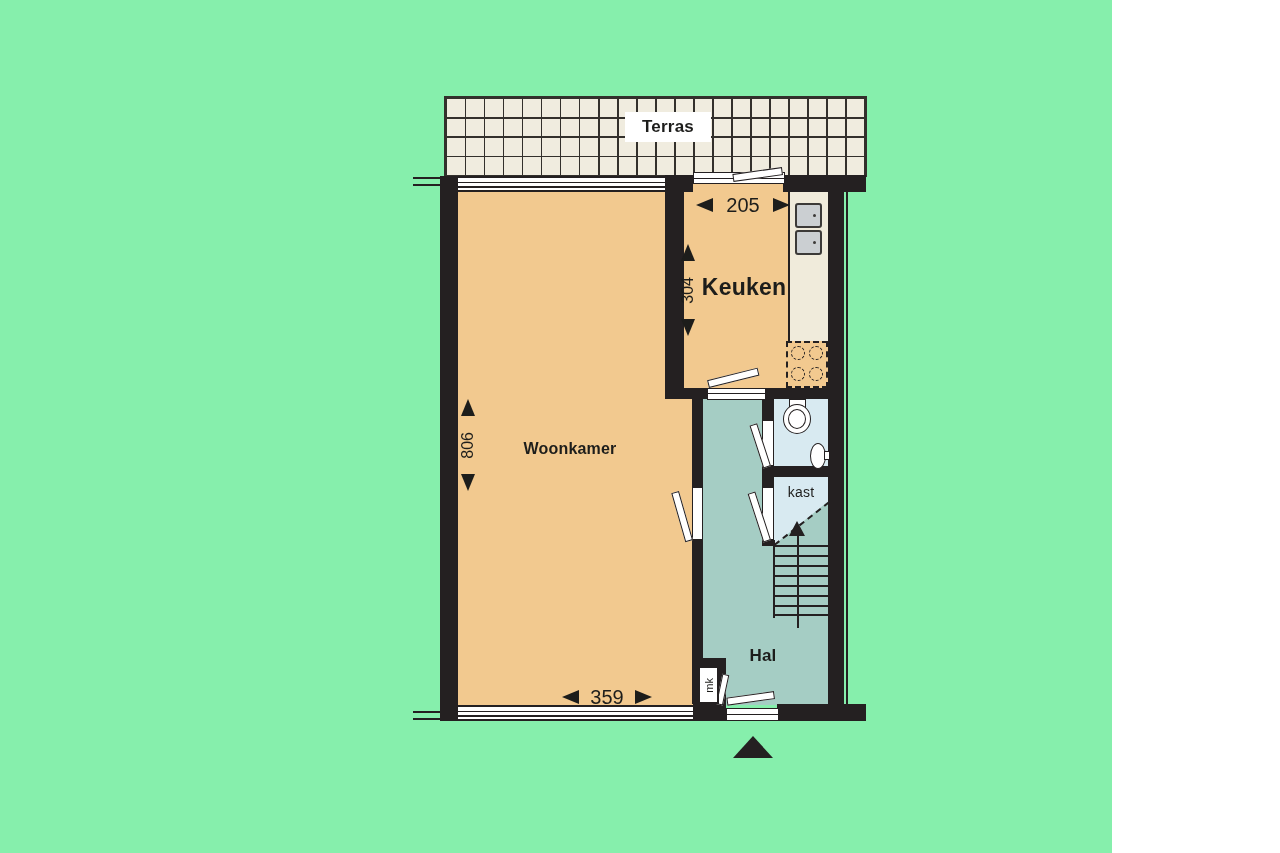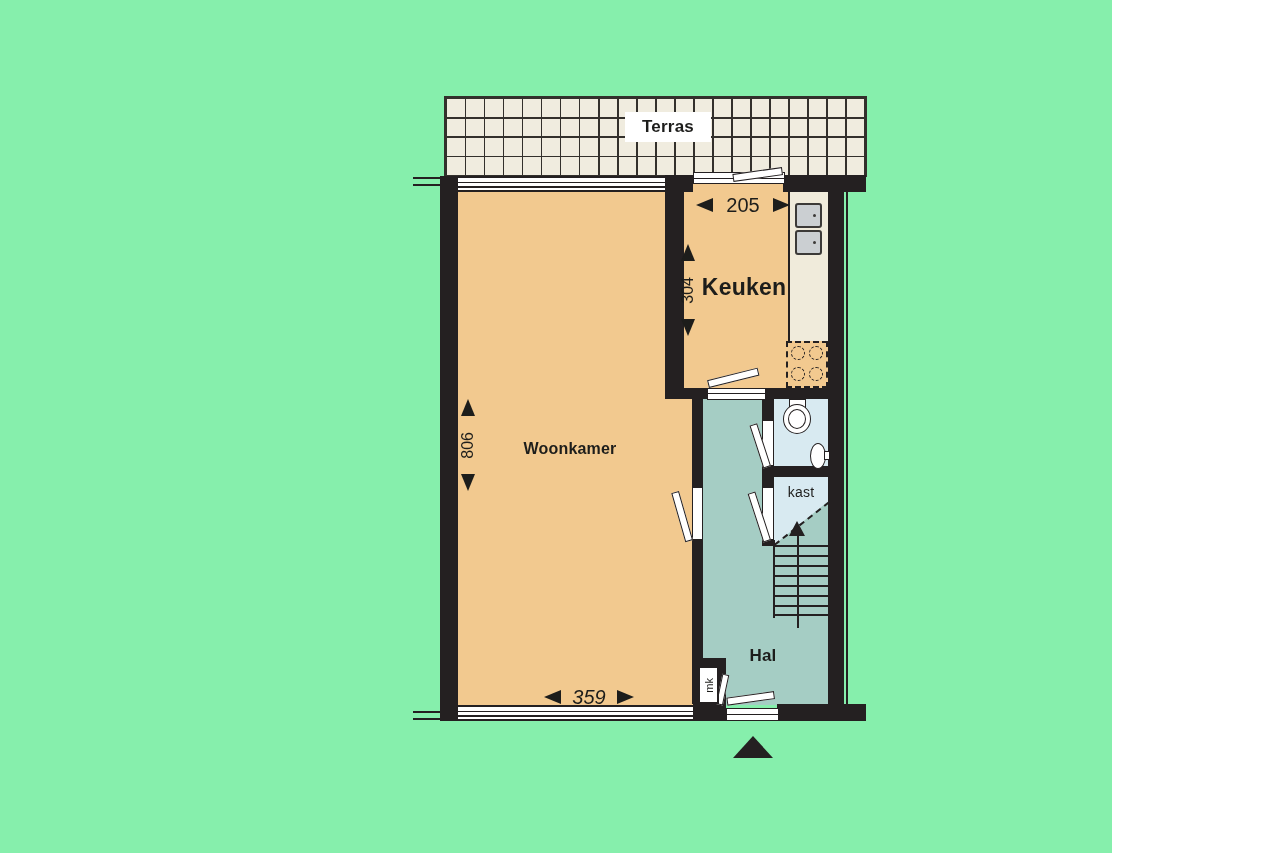--- a/index.html
+++ b/index.html
@@ -148,21 +148,21 @@
   <div class="dimv" style="left:673px;top:244px;width:30px;height:92px;">
     <span class="tri-u"></span>
     <span class="vtext">304</span>
     <span class="tri-d"></span>
   </div>
   <div class="dimv" style="left:453px;top:399px;width:30px;height:92px;">
     <span class="tri-u"></span>
     <span class="vtext">806</span>
     <span class="tri-d"></span>
   </div>
-  <div class="dimh" style="left:544px;top:688px;width:90px;height:18px;font-style:italic;">
+  <div class="dimh" style="left:562px;top:688px;width:90px;height:18px;">
     <span class="tri-l"></span>
     <span>359</span>
     <span class="tri-r"></span>
   </div>
 
   <div class="lbl" style="left:500px;top:438px;width:140px;height:22px;font-size:16px;">Woonkamer</div>
   <div class="lbl" style="left:706px;top:277px;width:76px;height:20px;font-size:23px;">Keuken</div>
   <div class="lbl" style="left:743px;top:645px;width:40px;height:22px;font-size:17px;">Hal</div>
   <div class="lbl" style="left:777px;top:484px;width:48px;height:16px;font-size:14px;font-weight:normal;">kast</div>
 

